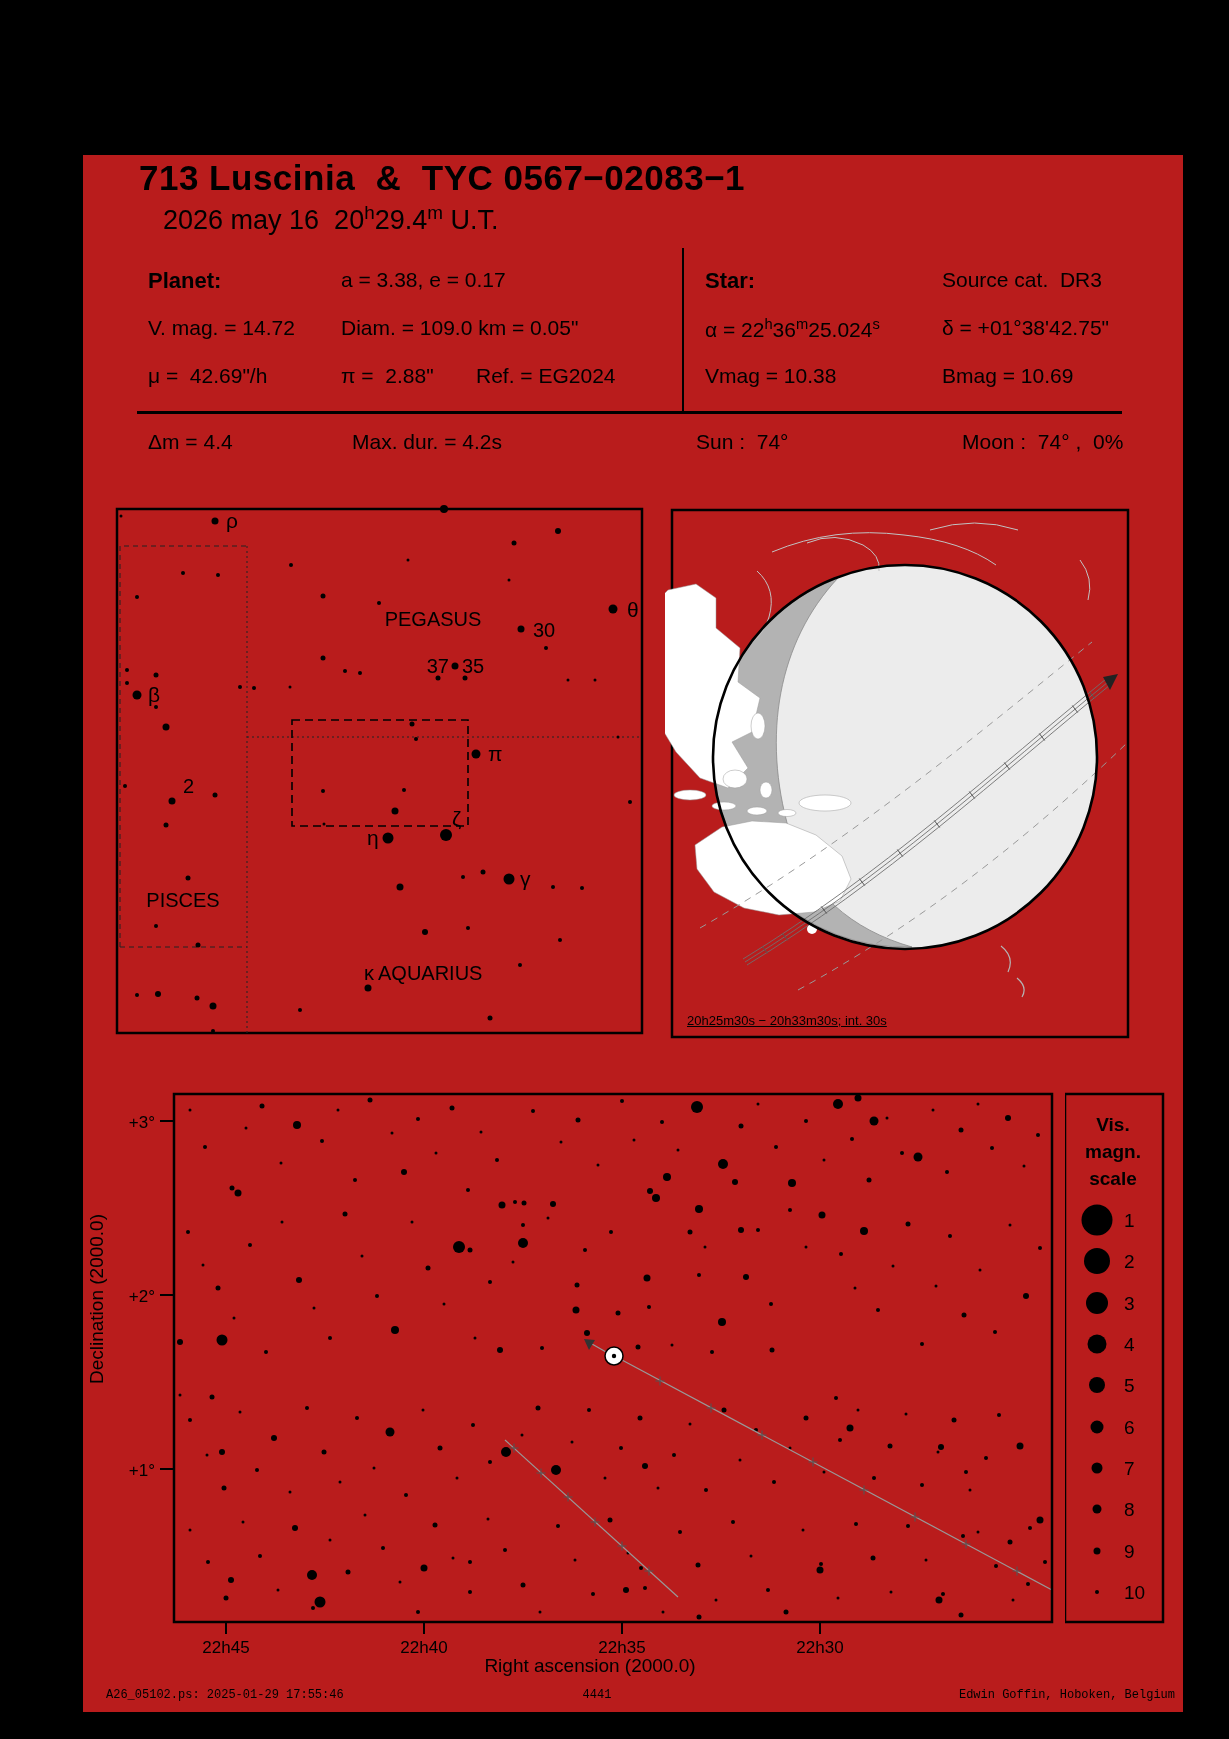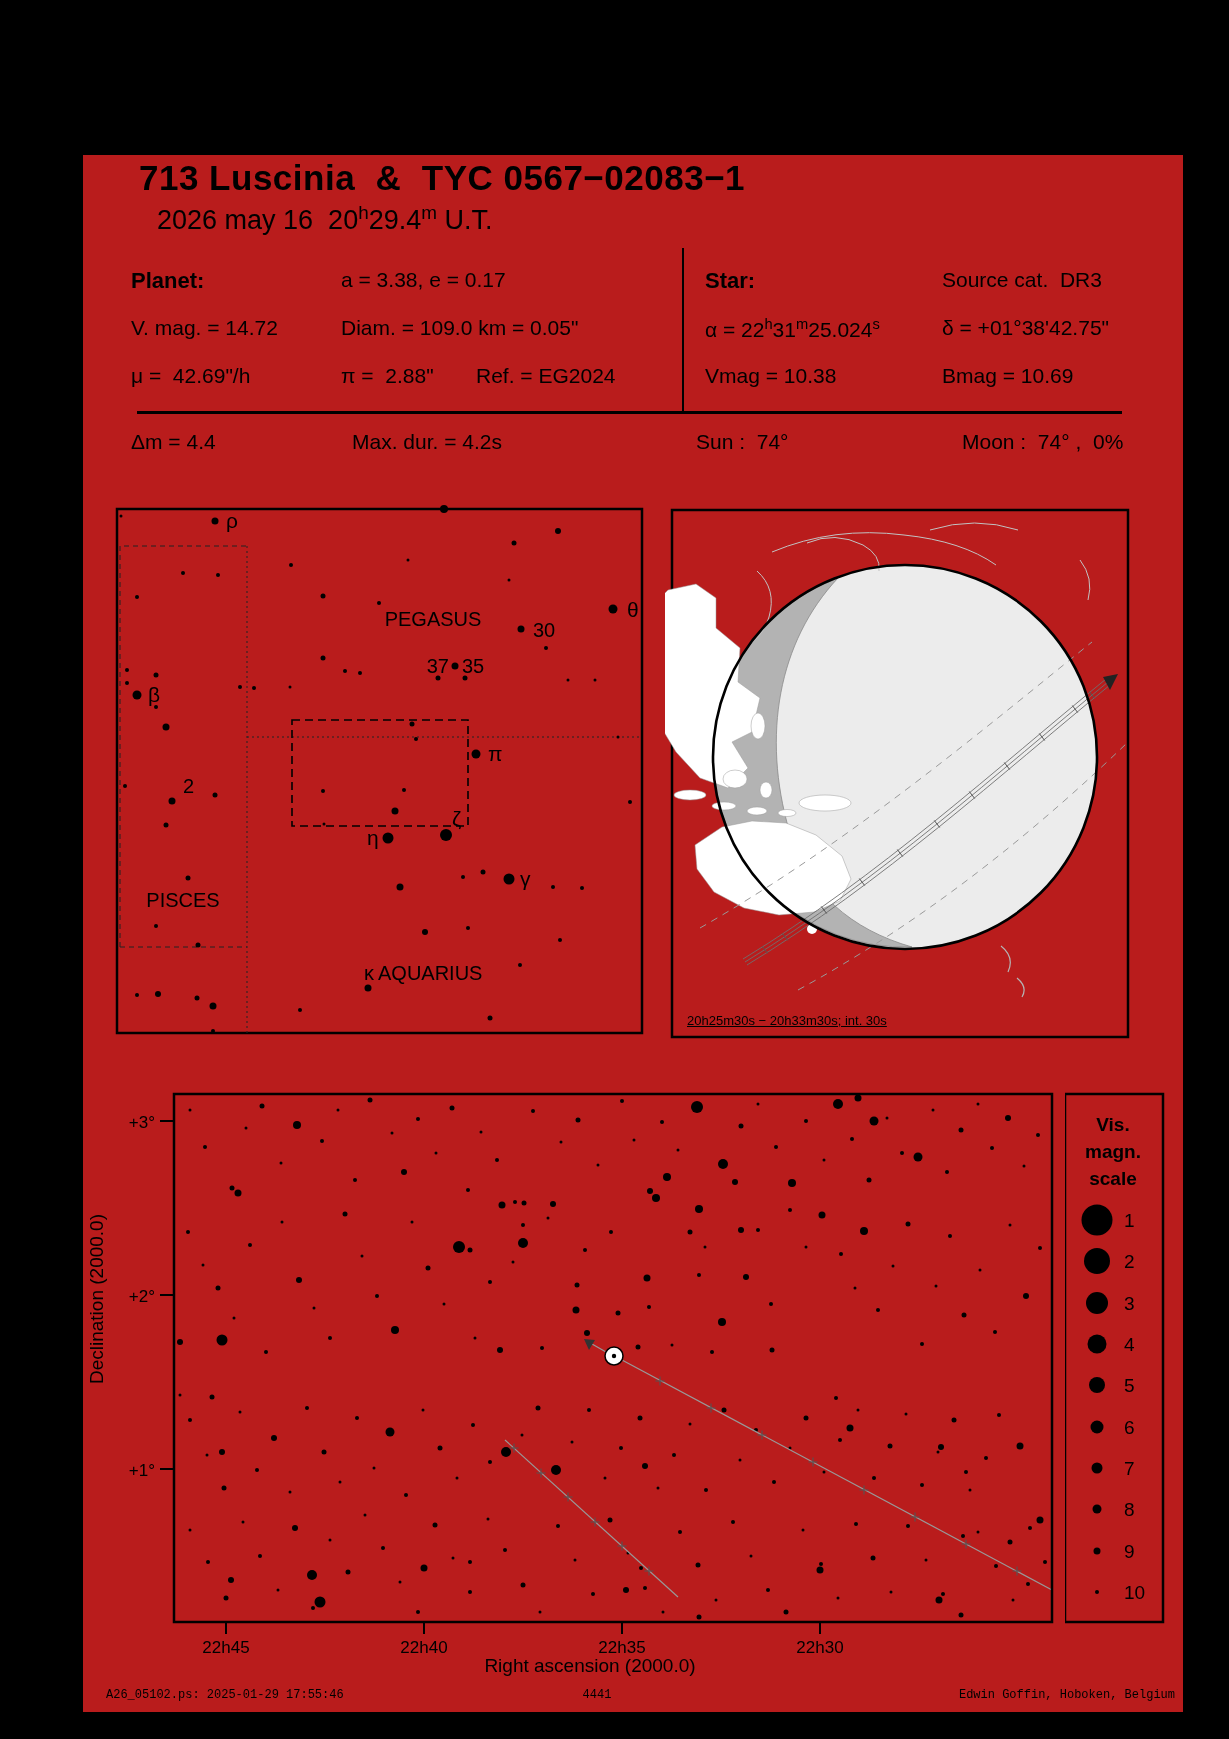--- a/index.html
+++ b/index.html
@@ -1,28 +1,28 @@
 <!DOCTYPE html>
 <html><head>
 <meta charset="utf-8">
 <style>
   html,body{margin:0;padding:0;background:#000;}
   body{width:1229px;height:1739px;position:relative;overflow:hidden;
        font-family:"Liberation Sans",sans-serif;color:#000;}
   .page{position:absolute;left:83px;top:155px;width:1100px;height:1557px;background:#b91c1c;}
   .abs{position:absolute;white-space:pre;}
   .title{left:56px;top:3px;font-size:35px;font-weight:bold;letter-spacing:0.5px;}
-  .date{left:74px;top:47px;font-size:27px;}
+  .date{left:80px;top:47px;font-size:27px;}
   .date sup,.cell sup{font-size:70%;vertical-align:super;}
   .cell{font-size:21px;}
   .bold{font-weight:bold;font-size:22px;}
   .vdiv{left:599px;top:93px;width:2px;height:165px;background:#000;}
   .hrule{left:54px;top:256px;width:985px;height:3px;background:#000;}
   .r1{top:113px;} .r2{top:161px;} .r3{top:209px;} .r4{top:275px;}
-  .c1{left:48px;text-align:right;} .c2{left:258px;} .cref{left:393px;text-align:right;} .c3{left:622px;} .c4{left:859px;}
+  .c1{left:65px;text-align:right;} .c2{left:258px;} .cref{left:393px;text-align:right;} .c3{left:622px;} .c4{left:859px;}
   .csun{left:613px;text-align:right;} .cmoon{left:879px;}
   .fig{position:absolute;}
   .fig svg{display:block;width:100%;height:100%;}
   .fig-finder{left:27px;top:345px;width:545px;height:545px;}
   .fig-globe{left:582px;top:345px;width:470px;height:545px;}
   .fig-chart{left:37px;top:930px;width:940px;height:575px;}
   .fig-mag{left:982px;top:930px;width:120px;height:545px;}
   .globecap{left:604px;top:858px;font-size:13px;text-decoration:underline;}
   .ralabel{left:357px;top:1500px;width:300px;text-align:center;font-size:19px;}
   .declabel{left:-186px;top:1133px;width:400px;text-align:center;font-size:19px;
@@ -39,21 +39,21 @@
 
   <div class="abs date"><span>2026 may 16  20</span><sup>h</sup><span>29.4</span><sup>m</sup><span> U.T.</span></div>
 
   <div class="abs cell bold r1 c1">Planet:</div>
   <div class="abs cell r1 c2">a = 3.38, e = 0.17</div>
   <div class="abs cell bold r1 c3">Star:</div>
   <div class="abs cell r1 c4">Source cat.  DR3</div>
 
   <div class="abs cell r2 c1">V. mag. = 14.72</div>
   <div class="abs cell r2 c2">Diam. = 109.0 km = 0.05"</div>
-  <div class="abs cell r2 c3"><span>α = 22</span><sup>h</sup><span>31</span><sup>m</sup><span>25.024</span><sup>s</sup></div>
+  <div class="abs cell r2 c3"><span>α = 22</span><sup>h</sup><span>36</span><sup>m</sup><span>25.024</span><sup>s</sup></div>
   <div class="abs cell r2 c4">δ = +01°38'42.75"</div>
 
   <div class="abs cell r3 c1">μ =  42.69"/h</div>
   <div class="abs cell r3 c2">π =  2.88"</div>
   <div class="abs cell r3 cref">Ref. = EG2024</div>
   <div class="abs cell r3 c3">Vmag = 10.38</div>
   <div class="abs cell r3 c4">Bmag = 10.69</div>
 
   <div class="abs vdiv"></div>
   <div class="abs hrule"></div>

